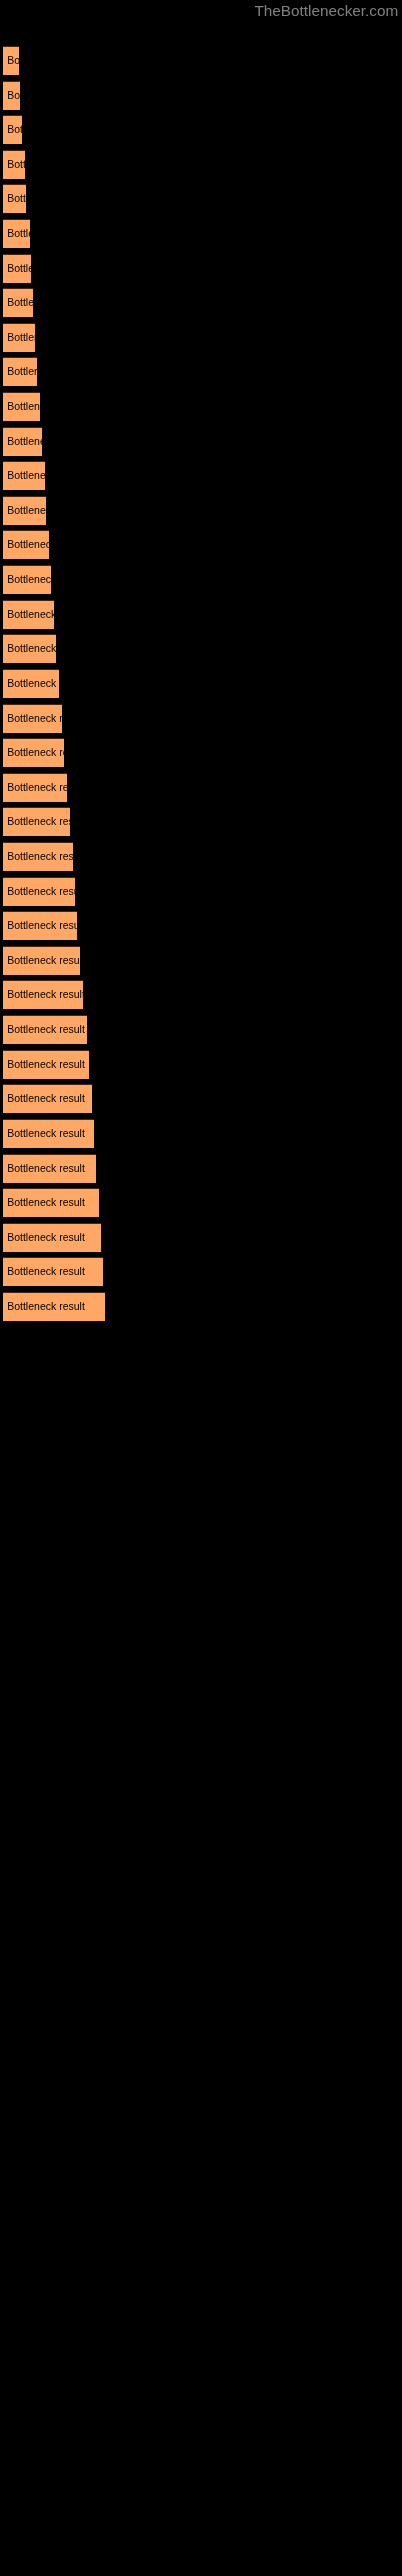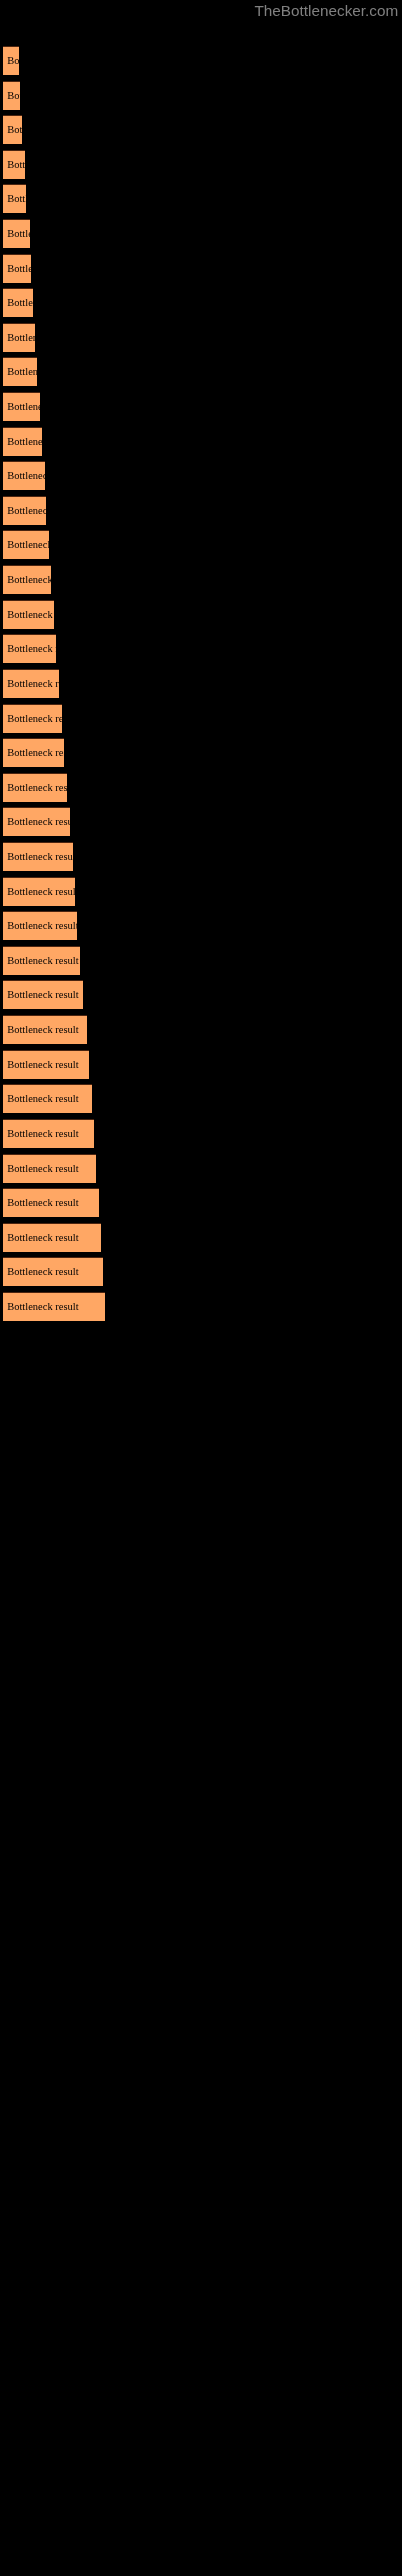--- a/index.html
+++ b/index.html
@@ -60,21 +60,21 @@
 
   .bar-label {
     position: absolute;
     left: 4px;
     top: 50%;
     transform: translateY(-50%);
     font-size: 10.5px;
     line-height: 11.3px;
     color: #000000;
     white-space: nowrap;
-    font-family: Liberation Serif, serif;
+    font-family: Liberation Sans, sans-serif;
     pointer-events: none;
   }
 
   .bar-value {
     position: absolute;
     top: 50%;
     transform: translateY(-50%);
     font-size: 10.5px;
     line-height: 11.3px;
     color: #000000;

